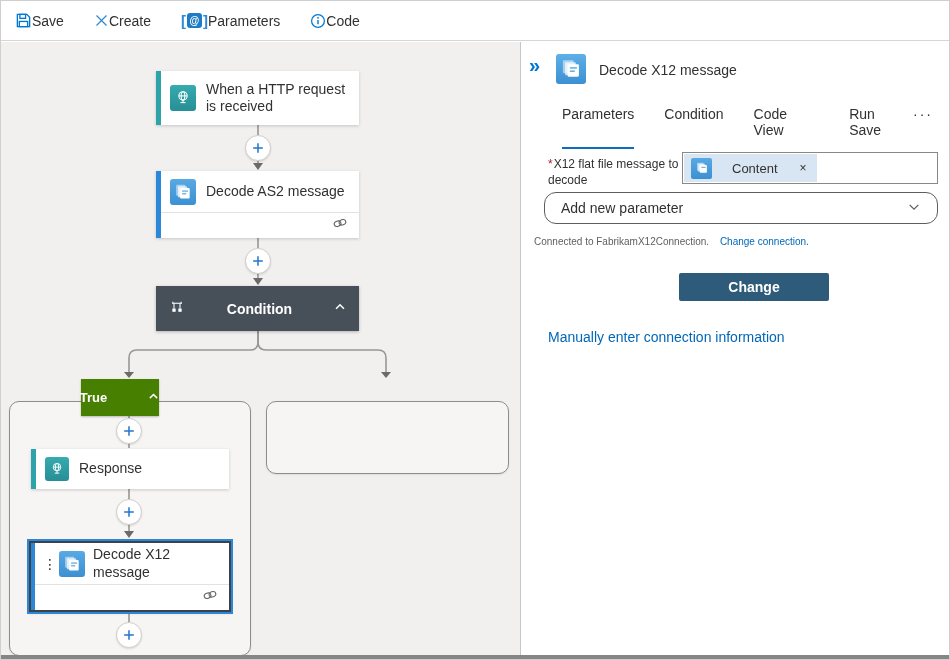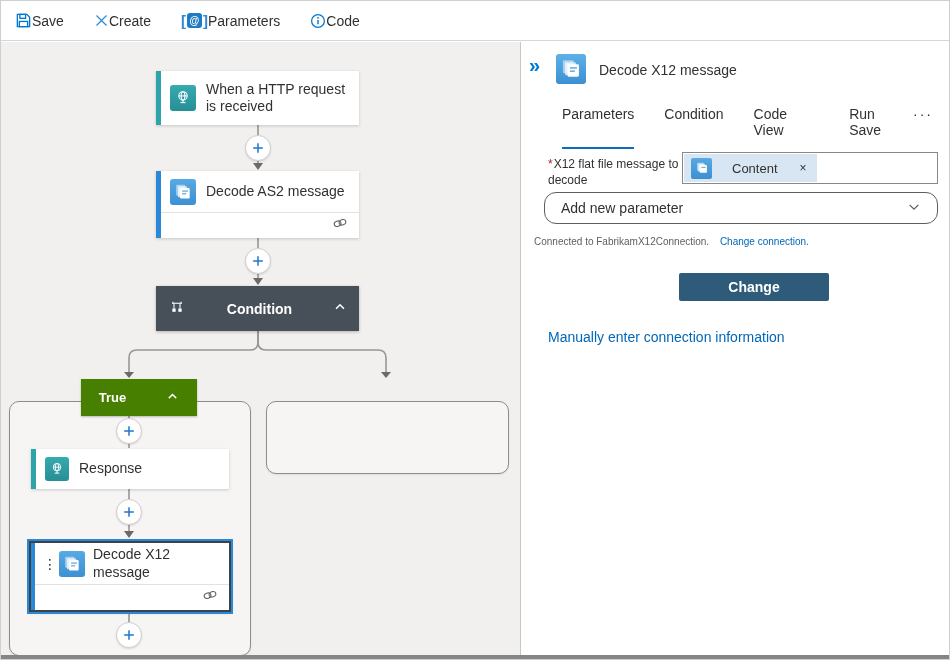--- a/index.html
+++ b/index.html
@@ -197,21 +197,21 @@
         </svg>
       </span>
       <span class="t">Condition</span>
       <span>
         <svg width="14" height="14" viewBox="0 0 16 16" fill="none" stroke="#fff" stroke-width="1.8">
             <polyline points="3.5,10 8,5.5 12.5,10"></polyline>
           </svg>
       </span>
     </div>
 
-    <div class="badge" style="left:80px;top:337px;width:116px;height:37px;background:#477f00;gap:40px;">
+    <div class="badge" style="left:80px;top:337px;width:78px;height:37px;background:#477f00;gap:40px;">
       <span>True</span>
       <span>
         <svg width="13" height="13" viewBox="0 0 16 16" fill="none" stroke="#fff" stroke-width="1.8">
             <polyline points="3.5,10 8,5.5 12.5,10"></polyline>
           </svg>
       </span>
     </div>
 
     <div class="plus" style="left:115px;top:376px;">
       <svg width="14" height="14" viewBox="0 0 16 16" stroke="#2b79d2" stroke-width="1.8">

